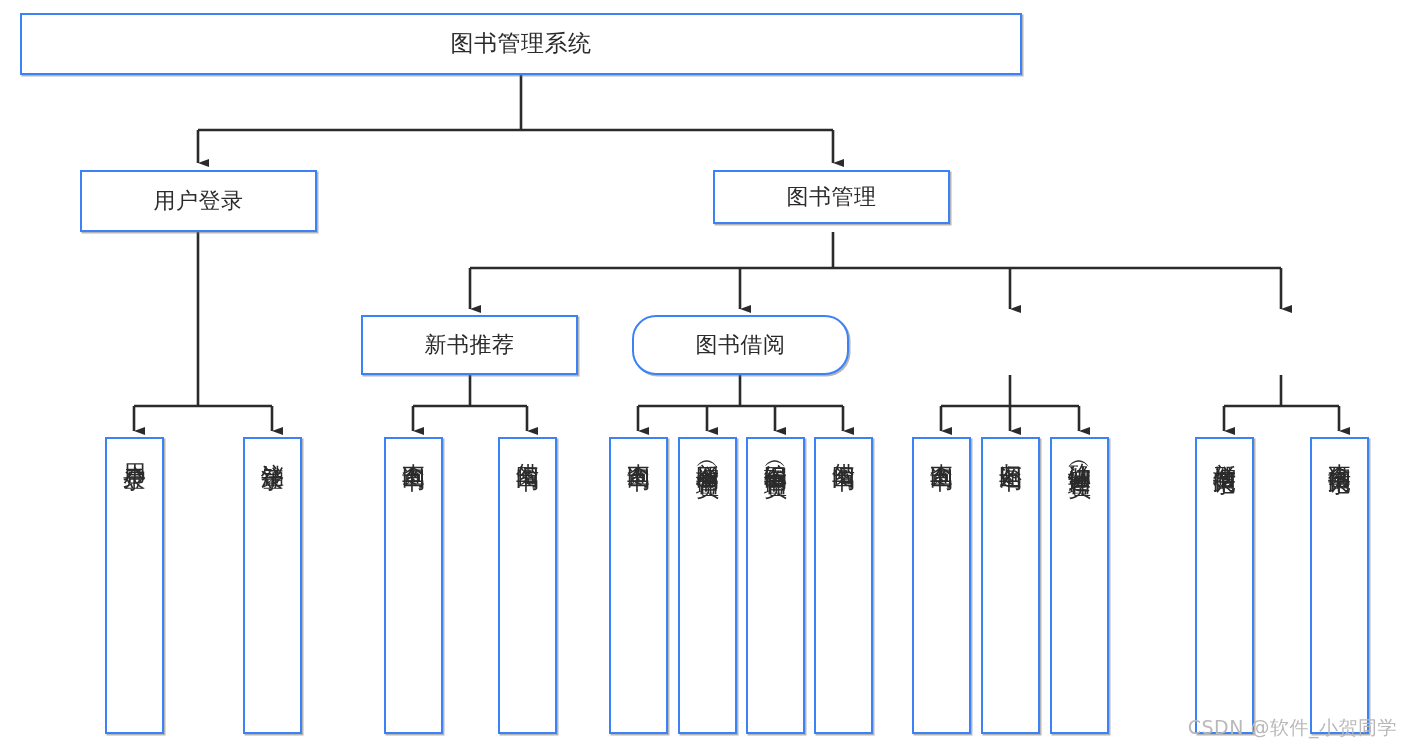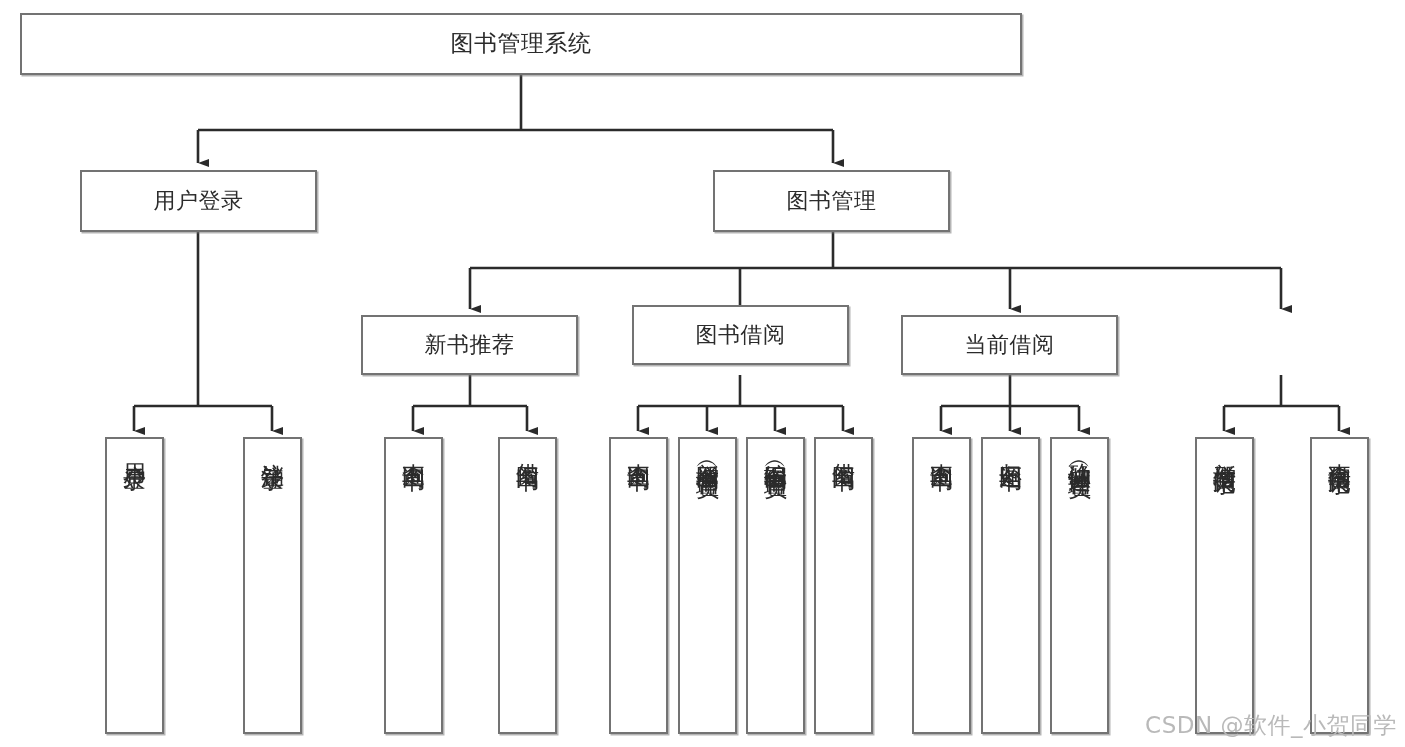--- a/index.html
+++ b/index.html
@@ -23,21 +23,21 @@
     left: 0;
     top: 0;
     width: 1405px;
     height: 747px;
     pointer-events: none;
   }
   .node {
     position: absolute;
     box-sizing: border-box;
     background: #ffffff;
-    border: 2px solid #737373;
+    border: 2px solid #3b82f6;
     box-shadow: 1.5px 1.5px 0 0 rgba(120,120,120,0.55);
     display: flex;
     align-items: center;
     justify-content: center;
     z-index: 2;
   }
   .node .lbl {
     color: #2b2b2b;
     font-size: 21px;
     line-height: 1.18;
@@ -61,21 +61,21 @@
     line-height: 1.08;
     letter-spacing: 2px;
     white-space: nowrap;
     height: auto;
     max-height: 100%;
   }
   .watermark {
     position: absolute;
     right: 8px;
     bottom: 6px;
-    font-size: 23px;
+    font-size: 19px;
     color: #b9b9b9;
     letter-spacing: 0.5px;
     z-index: 3;
     user-select: none;
     white-space: nowrap;
   }
 </style>
 </head>
 <body>
 
@@ -132,32 +132,29 @@
     </g>
   </svg>
 
   <div class="node h root" style="left:20px; top:13px; width:1002px; height:62px;">
     <span class="lbl">图书管理系统</span>
   </div>
 
   <div class="node h" style="left:80px; top:170px; width:237px; height:62px;">
     <span class="lbl">用户登录</span>
   </div>
-  <div class="node h" style="left:713px; top:170px; width:237px; height:62px;">
+  <div class="node h" style="left:713px; top:170px; width:237px; height:54px;">
     <span class="lbl">图书管理</span>
   </div>
 
   <div class="node h" style="left:361px; top:315px; width:217px; height:60px;align-items:center;">
     <span class="lbl">新书推荐</span>
   </div>
-  <div class="node h" style="left:632px; top:305px; width:217px; height:60px;">
+  <div class="node h" style="left:632px; top:315px; width:217px; height:60px;border-radius:24px;">
     <span class="lbl">图书借阅</span>
-  </div>
-  <div class="node h" style="left:901px; top:315px; width:217px; height:60px;">
-    <span class="lbl">当前借阅</span>
   </div>
 
   <div class="node v" style="left:105px; top:437px; width:59px; height:297px;">
     <span class="lbl">用户登录</span>
   </div>
   <div class="node v" style="left:243px; top:437px; width:59px; height:297px;">
     <span class="lbl">注销登录</span>
   </div>
 
   <div class="node v" style="left:384px; top:437px; width:59px; height:297px;">

